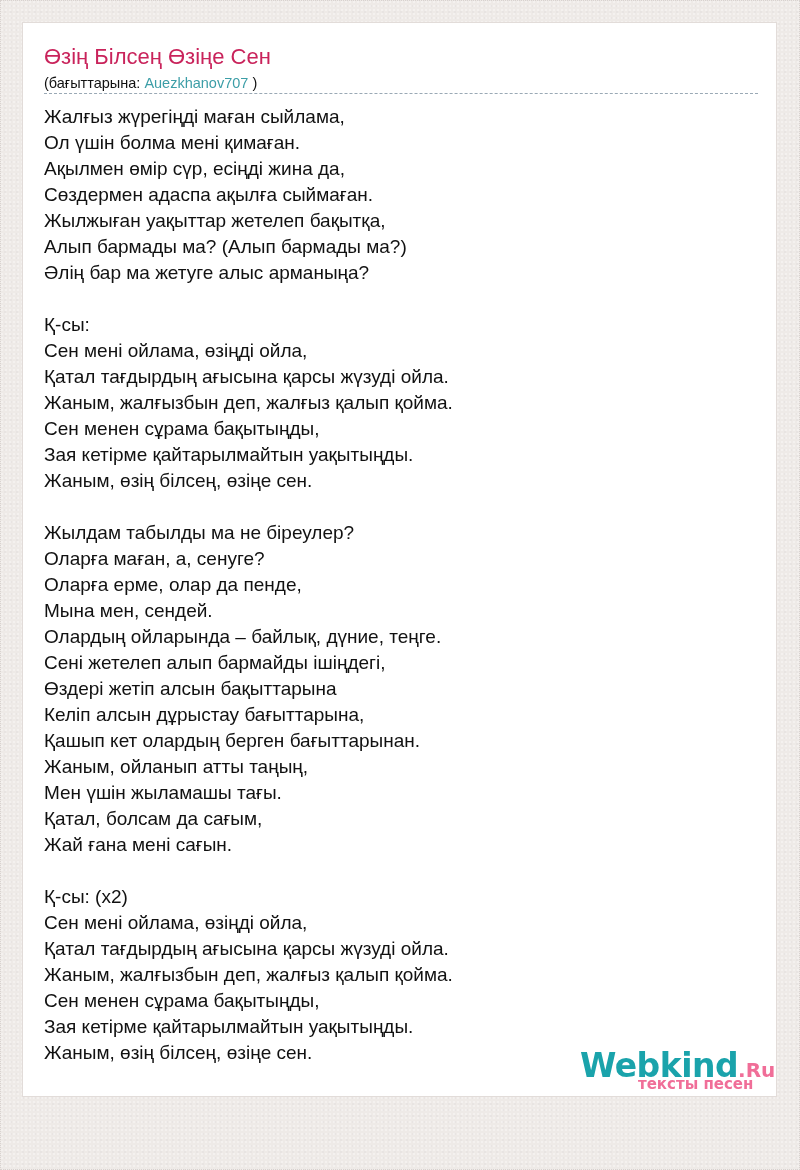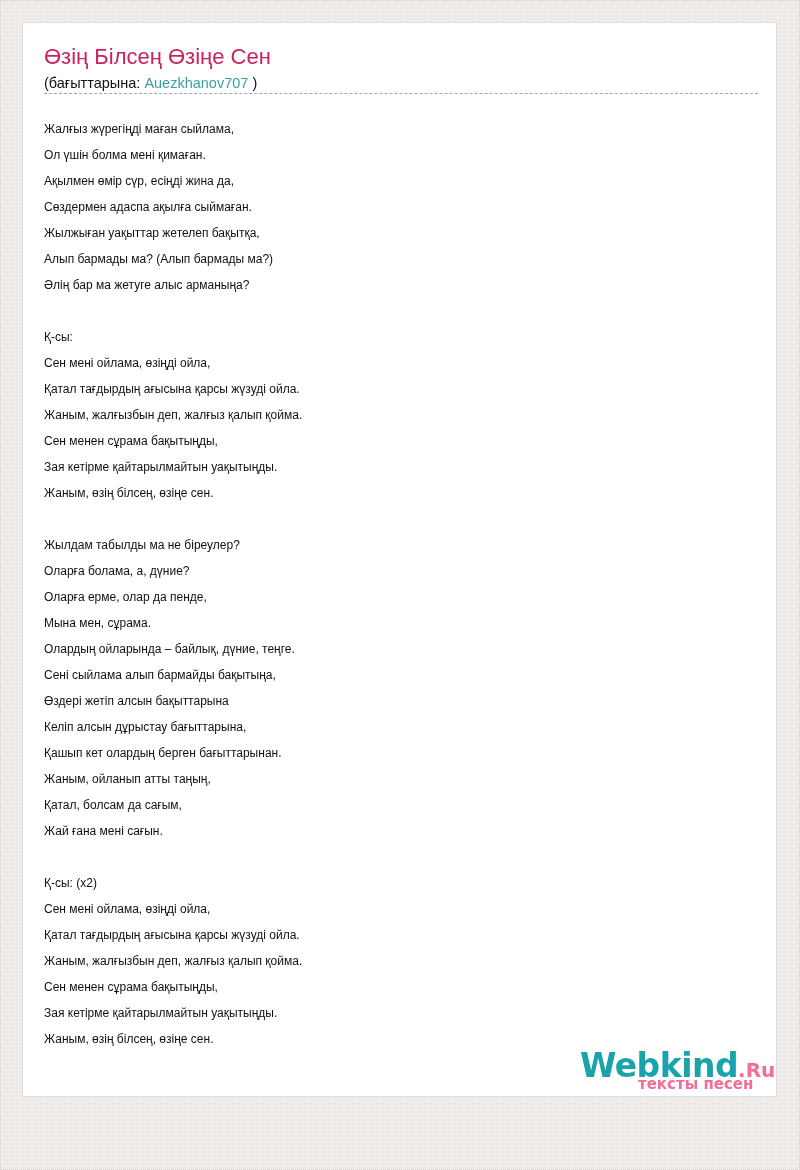--- a/index.html
+++ b/index.html
@@ -64,24 +64,23 @@
       left: 21px;
       top: 70px;
       width: 714px;
       height: 0;
       border-top: 1px dashed #9aa9b5;
     }
     .lyrics {
       position: absolute;
       left: 21px;
       top: 81px;
-      font-size: 12px;
+      font-size: 19px;
       line-height: 26px;
       color: #111111;
-      margin-top: 12px;
     }
     .lyric-line {
       display: block;
       white-space: nowrap;
       height: 26px;
     }
     .logo {
       position: absolute;
       right: 6px;
       bottom: 3px;
@@ -143,29 +142,30 @@
       <span class="lyric-line"></span>
       <span class="lyric-line">Қ-сы:</span>
       <span class="lyric-line">Сен мені ойлама, өзіңді ойла,</span>
       <span class="lyric-line">Қатал тағдырдың ағысына қарсы жүзуді ойла.</span>
       <span class="lyric-line">Жаным, жалғызбын деп, жалғыз қалып қойма.</span>
       <span class="lyric-line">Сен менен сұрама бақытыңды,</span>
       <span class="lyric-line">Зая кетірме қайтарылмайтын уақытыңды.</span>
       <span class="lyric-line">Жаным, өзің білсең, өзіңе сен.</span>
       <span class="lyric-line"></span>
       <span class="lyric-line">Жылдам табылды ма не біреулер?</span>
-      <span class="lyric-line">Оларға болама, а, дүние?</span>
+      <span class="lyric-line">Оларға маған, а, сенуге?</span>
       <span class="lyric-line">Оларға ерме, олар да пенде,</span>
-      <span class="lyric-line">Мына мен, сұрама.</span>
+      <span class="lyric-line">Мына мен, сендей.</span>
       <span class="lyric-line">Олардың ойларында – байлық, дүние, теңге.</span>
-      <span class="lyric-line">Сені сыйлама алып бармайды бақытыңа,</span>
+      <span class="lyric-line">Сені жетелеп алып бармайды ішіңдегі,</span>
       <span class="lyric-line">Өздері жетіп алсын бақыттарына</span>
       <span class="lyric-line">Келіп алсын дұрыстау бағыттарына,</span>
       <span class="lyric-line">Қашып кет олардың берген бағыттарынан.</span>
       <span class="lyric-line">Жаным, ойланып атты таңың,</span>
+      <span class="lyric-line">Мен үшін жыламашы тағы.</span>
       <span class="lyric-line">Қатал, болсам да сағым,</span>
       <span class="lyric-line">Жай ғана мені сағын.</span>
       <span class="lyric-line"></span>
       <span class="lyric-line">Қ-сы: (x2)</span>
       <span class="lyric-line">Сен мені ойлама, өзіңді ойла,</span>
       <span class="lyric-line">Қатал тағдырдың ағысына қарсы жүзуді ойла.</span>
       <span class="lyric-line">Жаным, жалғызбын деп, жалғыз қалып қойма.</span>
       <span class="lyric-line">Сен менен сұрама бақытыңды,</span>
       <span class="lyric-line">Зая кетірме қайтарылмайтын уақытыңды.</span>
       <span class="lyric-line">Жаным, өзің білсең, өзіңе сен.</span>

